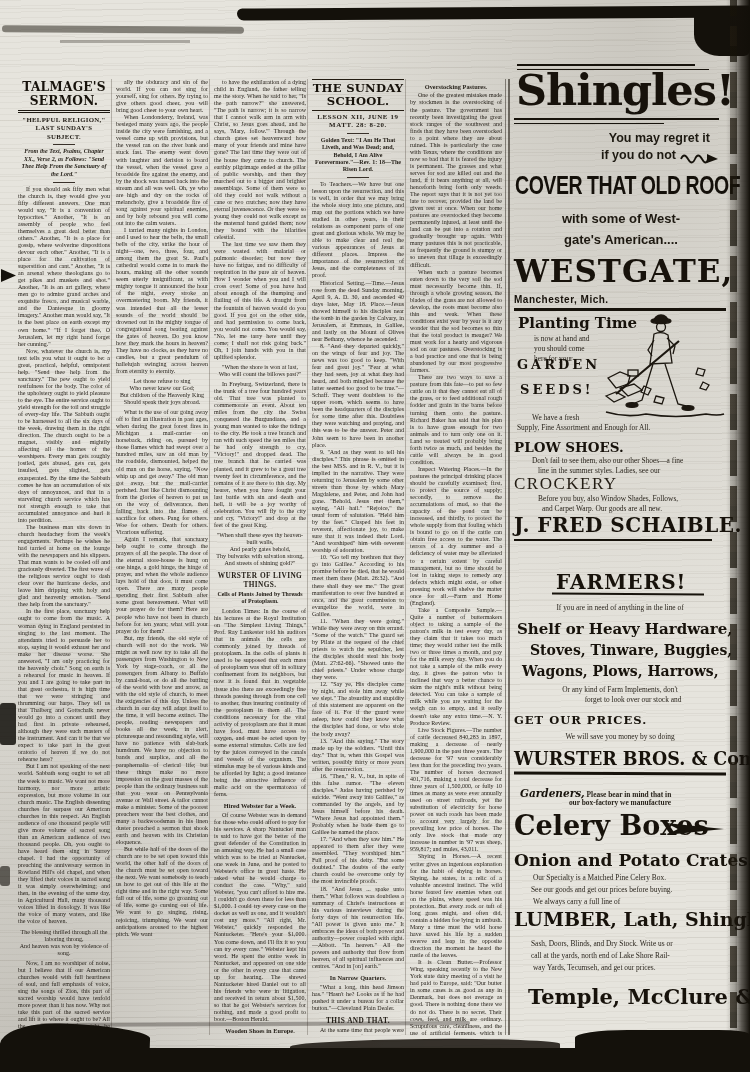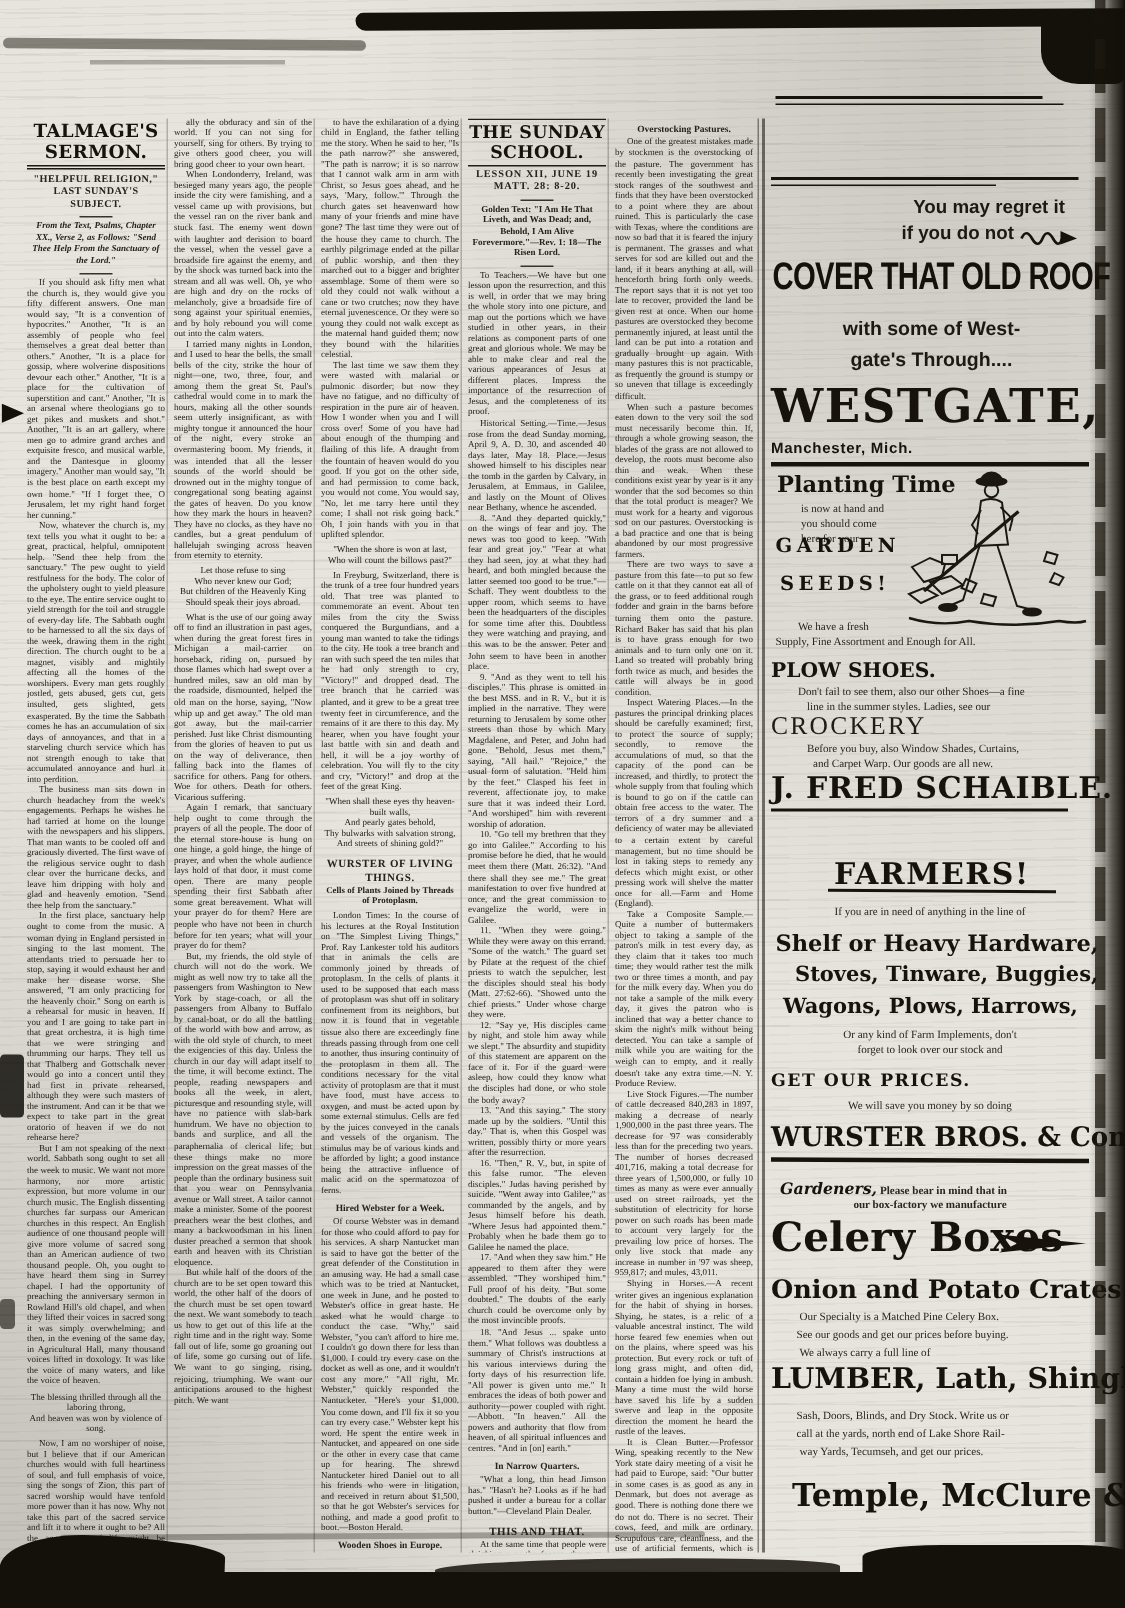--- a/index.html
+++ b/index.html
@@ -189,37 +189,38 @@
       <div class="b-p">Inspect Watering Places.—In the pastures the principal drinking places should be carefully examined; first, to protect the source of supply; secondly, to remove the accumulations of mud, so that the capacity of the pond can be increased, and thirdly, to protect the whole supply from that fouling which is bound to go on if the cattle can obtain free access to the water. The terrors of a dry summer and a deficiency of water may be alleviated to a certain extent by careful management, but no time should be lost in taking steps to remedy any defects which might exist, or other pressing work will shelve the matter once for all.—Farm and Home (England).</div>
       <div class="b-p">Take a Composite Sample.—Quite a number of buttermakers object to taking a sample of the patron's milk in test every day, as they claim that it takes too much time; they would rather test the milk two or three times a month, and pay for the milk every day. When you do not take a sample of the milk every day, it gives the patron who is inclined that way a better chance to skim the night's milk without being detected. You can take a sample of milk while you are waiting for the weigh can to empty, and it really doesn't take any extra time.—N. Y. Produce Review.</div>
       <div class="b-p">Live Stock Figures.—The number of cattle decreased 840,283 in 1897, making a decrease of nearly 1,900,000 in the past three years. The decrease for '97 was considerably less than for the preceding two years. The number of horses decreased 401,716, making a total decrease for three years of 1,500,000, or fully 10 times as many as were ever annually used on street railroads, yet the substitution of electricity for horse power on such roads has been made to account very largely for the prevailing low price of horses. The only live stock that made any increase in number in '97 was sheep, 959,817; and mules, 43,011.</div>
       <div class="b-p">Shying in Horses.—A recent writer gives an ingenious explanation for the habit of shying in horses. Shying, he states, is a relic of a valuable ancestral instinct. The wild horse feared few enemies when out on the plains, where speed was his protection. But every rock or tuft of long grass might, and often did, contain a hidden foe lying in ambush. Many a time must the wild horse have saved his life by a sudden swerve and leap in the opposite direction the moment he heard the rustle of the leaves.</div>
       <div class="b-p">It is Clean Butter.—Professor Wing, speaking recently to the New York state dairy meeting of a visit he had paid to Europe, said: "Our butter in some cases is as good as any in Denmark, but does not average as good. There is nothing done there we do not do. There is no secret. Their cows, feed, and milk are ordinary. Scrupulous care, cleanliness, and the use of artificial ferments, which is almost universal, are the causes of superiority."</div>
     </div>
 
   <div id="ads">
     <div class="ad-rule" style="left:517px;top:64px;width:178px;height:2px"></div>
     <div class="ad-rule" style="left:517px;top:69px;width:192px;height:1px"></div>
+    <div class="slab t-shingles" style="left:516px;top:68px">Shingles!</div>
     <div class="ad-rule" style="left:514px;top:118px;width:205px;height:2px"></div>
     <div class="ad-rule" style="left:514px;top:123px;width:150px;height:1px"></div>
 
     <div class="t-regret" style="left:558px;top:131px">You may regret it</div>
     <div class="t-regret" style="left:540px;top:148px;width:136px">
       <span>if you do not</span>
     </div>
     <div style="left:680px;top:152px">
       <svg width="38" height="12" viewBox="0 0 38 12">
           <path d="M1 7 q3 -7 7 0 t7 0 t7 0 t6 0" stroke="#17130c" stroke-width="1.8" fill="none"></path>
           <polygon points="27,2 38,7 27,11" fill="#17130c"></polygon>
         </svg>
     </div>
 
     <div class="t-cover" style="left:515px;top:172px">COVER THAT OLD ROOF</div>
     <div class="t-with" style="left:518px;top:211px">with some of West-</div>
-    <div class="t-with" style="left:518px;top:232px">gate's Through....</div>
+    <div class="t-with" style="left:518px;top:232px">gate's American....</div>
     <div class="slab t-westgate" style="left:514px;top:253px">WESTGATE,</div>
     <div class="t-city" style="left:514px;top:294px">Manchester, Mich.</div>
     <div class="ad-rule" style="left:514px;top:308px;width:212px;height:3px"></div>
 
     <div class="slab t-planting" style="left:518px;top:314px">Planting Time</div>
     <div class="ad-sm" style="left:534px;top:334px">is now at hand and</div>
     <div class="ad-sm" style="left:534px;top:344px">you should come</div>
     <div class="ad-sm" style="left:534px;top:354px">here for your</div>
     <div class="slab t-garden" style="left:517px;top:357px">GARDEN</div>
     <div class="slab t-garden" style="left:520px;top:382px">SEEDS!</div>
@@ -249,33 +250,33 @@
       </svg>
     </div>
 
     <div class="ad-sm" style="left:532px;top:413px">We have a fresh</div>
     <div class="ad-sm" style="left:517px;top:423px">Supply, Fine Assortment and Enough for All.</div>
 
     <div class="slab t-plow" style="left:514px;top:439px">PLOW SHOES.</div>
     <div class="ad-sm" style="left:532px;top:456px">Don't fail to see them, also our other Shoes—a fine</div>
     <div class="ad-sm" style="left:538px;top:466px">line in the summer styles.  Ladies, see our</div>
     <div class="t-crock" style="left:514px;top:474px">CROCKERY</div>
-    <div class="ad-sm" style="left:538px;top:494px">Before you buy, also Window Shades, Curtains,</div>
+    <div class="ad-sm" style="left:538px;top:494px">Before you buy, also Window Shades, Follows,</div>
     <div class="ad-sm" style="left:542px;top:504px">and Carpet Warp.  Our goods are all new.</div>
     <div class="slab t-schaible" style="left:514px;top:513px">J. FRED SCHAIBLE.</div>
     <div class="ad-rule" style="left:514px;top:539px;width:198px;height:2px"></div>
 
     <div class="slab t-farm" style="left:556px;top:570px">FARMERS!</div>
     <div class="ad-rule" style="left:552px;top:593px;width:152px;height:2px;transform:rotate(.4deg)"></div>
     <div class="ad-sm ad-c" style="left:514px;top:603px">If you are in need of anything in the line of</div>
     <div class="slab t-hw1" style="left:517px;top:620px">Shelf or Heavy Hardware,</div>
     <div class="slab t-hw2" style="left:530px;top:642px">Stoves, Tinware, Buggies,</div>
     <div class="slab t-hw2" style="left:522px;top:663px">Wagons, Plows, Harrows,</div>
     <div class="ad-sm ad-c" style="left:514px;top:685px">Or any kind of Farm Implements, don't</div>
-    <div class="ad-sm ad-c" style="left:514px;top:695px">forget to look over our stock and</div>
+    <div class="ad-sm ad-c" style="left:527px;top:695px">forget to look over our stock and</div>
     <div class="slab t-prices" style="left:514px;top:713px">GET OUR PRICES.</div>
     <div class="ad-sm ad-c" style="left:514px;top:732px">We will save you money by so doing</div>
     <div class="slab t-wurster" style="left:514px;top:748px">WURSTER BROS. &amp; Company</div>
     <div class="ad-rule" style="left:514px;top:772px;width:212px;height:3px;transform:rotate(.3deg)"></div>
 
     <div style="left:520px;top:783px;white-space:nowrap">
       <span class="gard">Gardeners,</span><span class="ad-sm" style="position:static;font-weight:bold"> Please bear in mind that in</span>
     </div>
     <div class="ad-sm ad-c" style="left:514px;top:798px;font-weight:bold">our box-factory we manufacture</div>
     <div class="slab t-celery" style="left:514px;top:810px">Celery Boxes</div>

